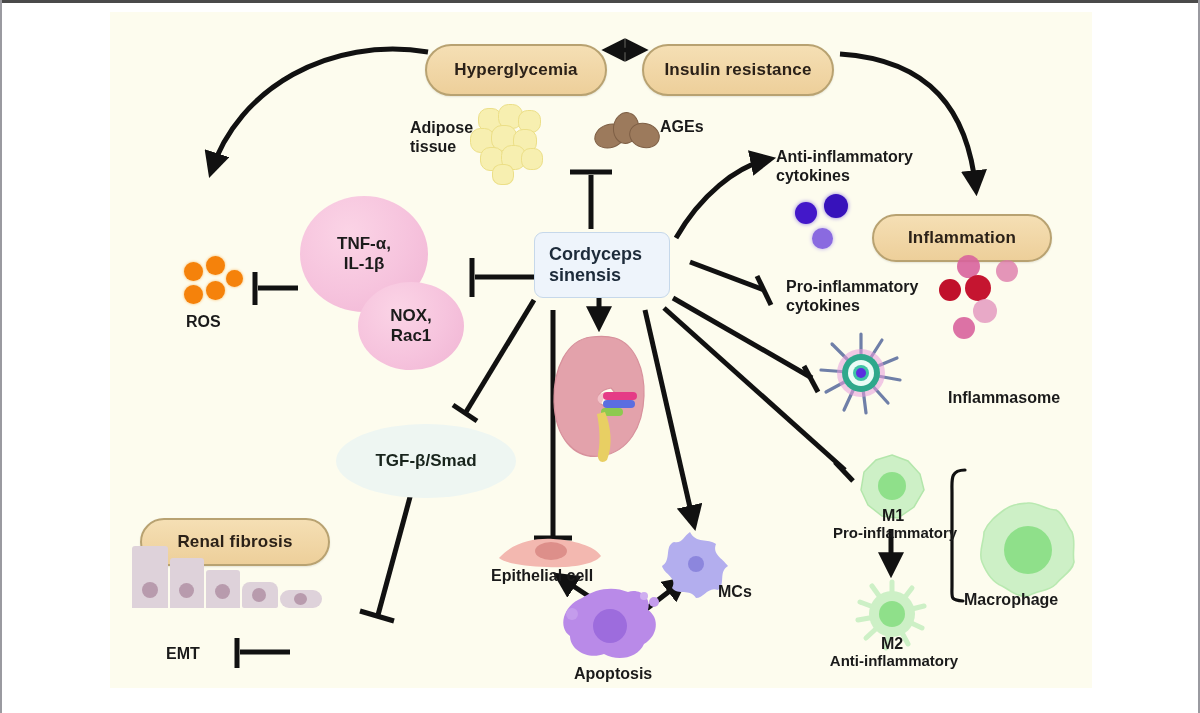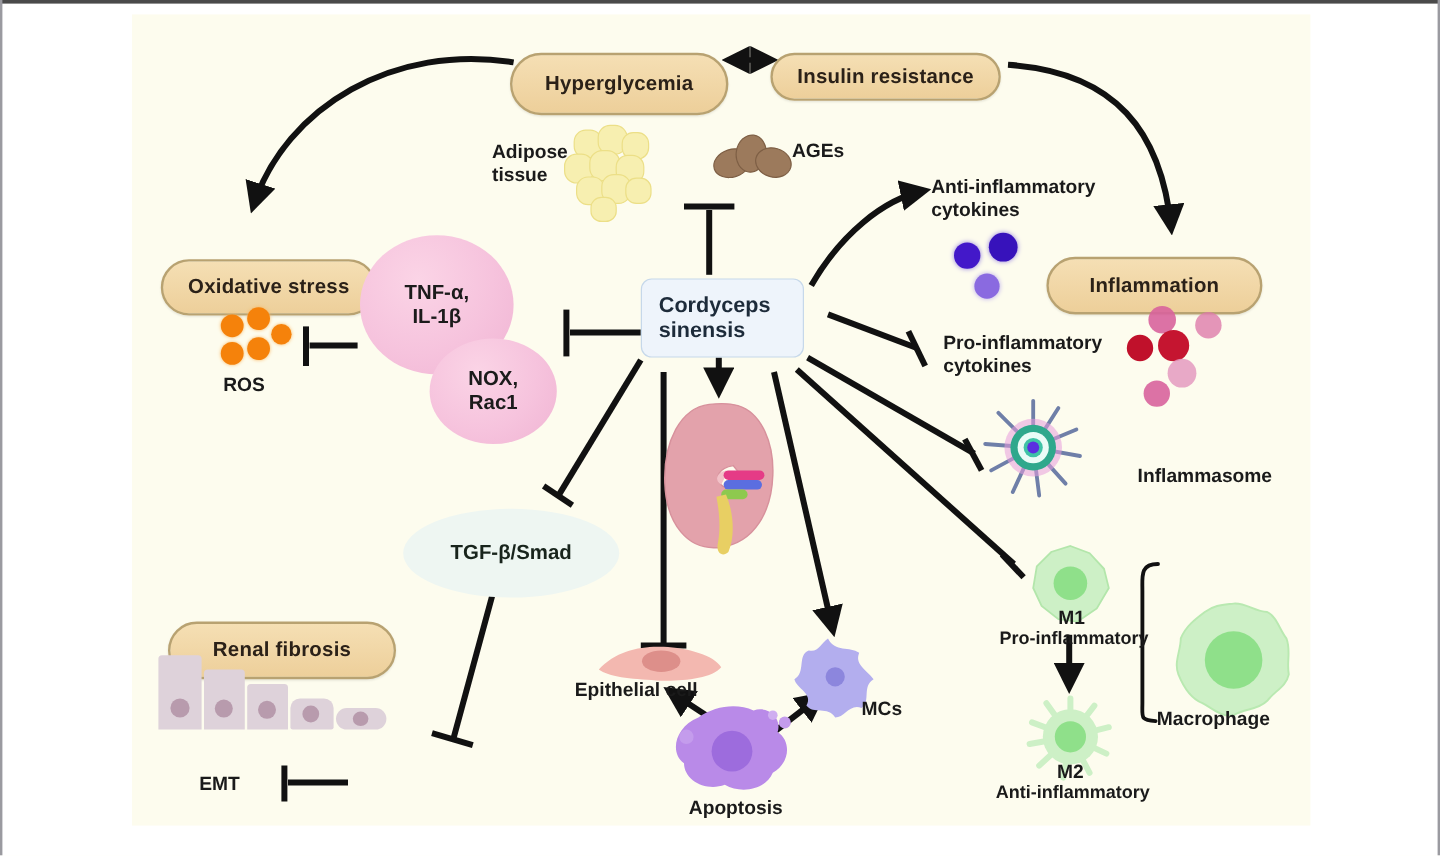--- a/index.html
+++ b/index.html
@@ -103,27 +103,24 @@
       <line x1="891" y1="529" x2="891" y2="572" stroke-width="5" marker-end="url(#ah)"></line>
 
       <path d="M 965 470 C 950 470 952 480 952 492 L 952 586 C 952 598 950 600 963 601" stroke-width="3.2" stroke-linecap="round"></path>
     </g>
   </svg>
 
   <div class="node tan" style="left:425px;top:24px;width:182px;height:52px;">
     <span>Hyperglycemia</span>
   </div>
 
-  <div class="node tan" style="left:642px;top:24px;width:192px;height:40px;">
+  <div class="node tan" style="left:642px;top:24px;width:192px;height:52px;">
     <span>Insulin resistance</span>
   </div>
 
-  <div class="node tan" style="left:134px;top:196px;width:180px;height:47px;">
-    <span>Oxidative stress</span>
-  </div>
 
   <div class="node tan" style="left:140px;top:498px;width:190px;height:48px;">
     <span>Renal fibrosis</span>
   </div>
 
   <div class="node tan" style="left:872px;top:194px;width:180px;height:48px;">
     <span>Inflammation</span>
   </div>
 
   <div class="node blue" style="left:534px;top:232px;width:136px;height:66px;flex-direction:column;">
@@ -233,21 +230,21 @@
     <rect x="58" y="62" width="34" height="8" rx="4" fill="#e53b86"></rect>
     <rect x="58" y="70" width="32" height="8" rx="4" fill="#5b6ee0"></rect>
     <rect x="56" y="78" width="22" height="8" rx="4" fill="#8ec94f"></rect>
     <path d="M60 82 C66 96 68 116 62 130 C58 134 52 132 53 124 C56 110 54 94 52 84 Z" fill="#e8cf63"></path>
   </svg>
 
   <svg style="position:absolute;left:495px;top:534px;width:110px;height:36px;" viewBox="0 0 110 36">
     <path d="M4 24 C18 8 40 4 58 5 C78 6 100 12 106 22 C98 32 70 34 52 33 C30 32 12 30 4 24 Z" fill="#f3b8b0"></path>
     <ellipse cx="56" cy="17" rx="16" ry="9" fill="#dd8f8a"></ellipse>
   </svg>
-  <div class="lbl" style="left:479px;top:566px;">Epithelial cell</div>
+  <div class="lbl" style="left:491px;top:566px;">Epithelial cell</div>
 
   <svg style="position:absolute;left:552px;top:586px;width:118px;height:78px;" viewBox="0 0 118 78">
     <path d="M30 12 C44 2 62 0 76 6 C88 2 100 12 96 24 C108 32 106 50 92 58 C86 72 66 76 52 68
              C36 74 18 64 18 50 C6 42 10 20 30 12 Z" fill="#b98ae8"></path>
     <circle cx="58" cy="40" r="17" fill="#9d6cdd"></circle>
     <circle cx="20" cy="28" r="6" fill="#c49cec"></circle>
     <circle cx="102" cy="16" r="5" fill="#c49cec"></circle>
     <circle cx="92" cy="10" r="4" fill="#cfaef0"></circle>
   </svg>
   <div class="lbl" style="left:574px;top:664px;">Apoptosis</div>

